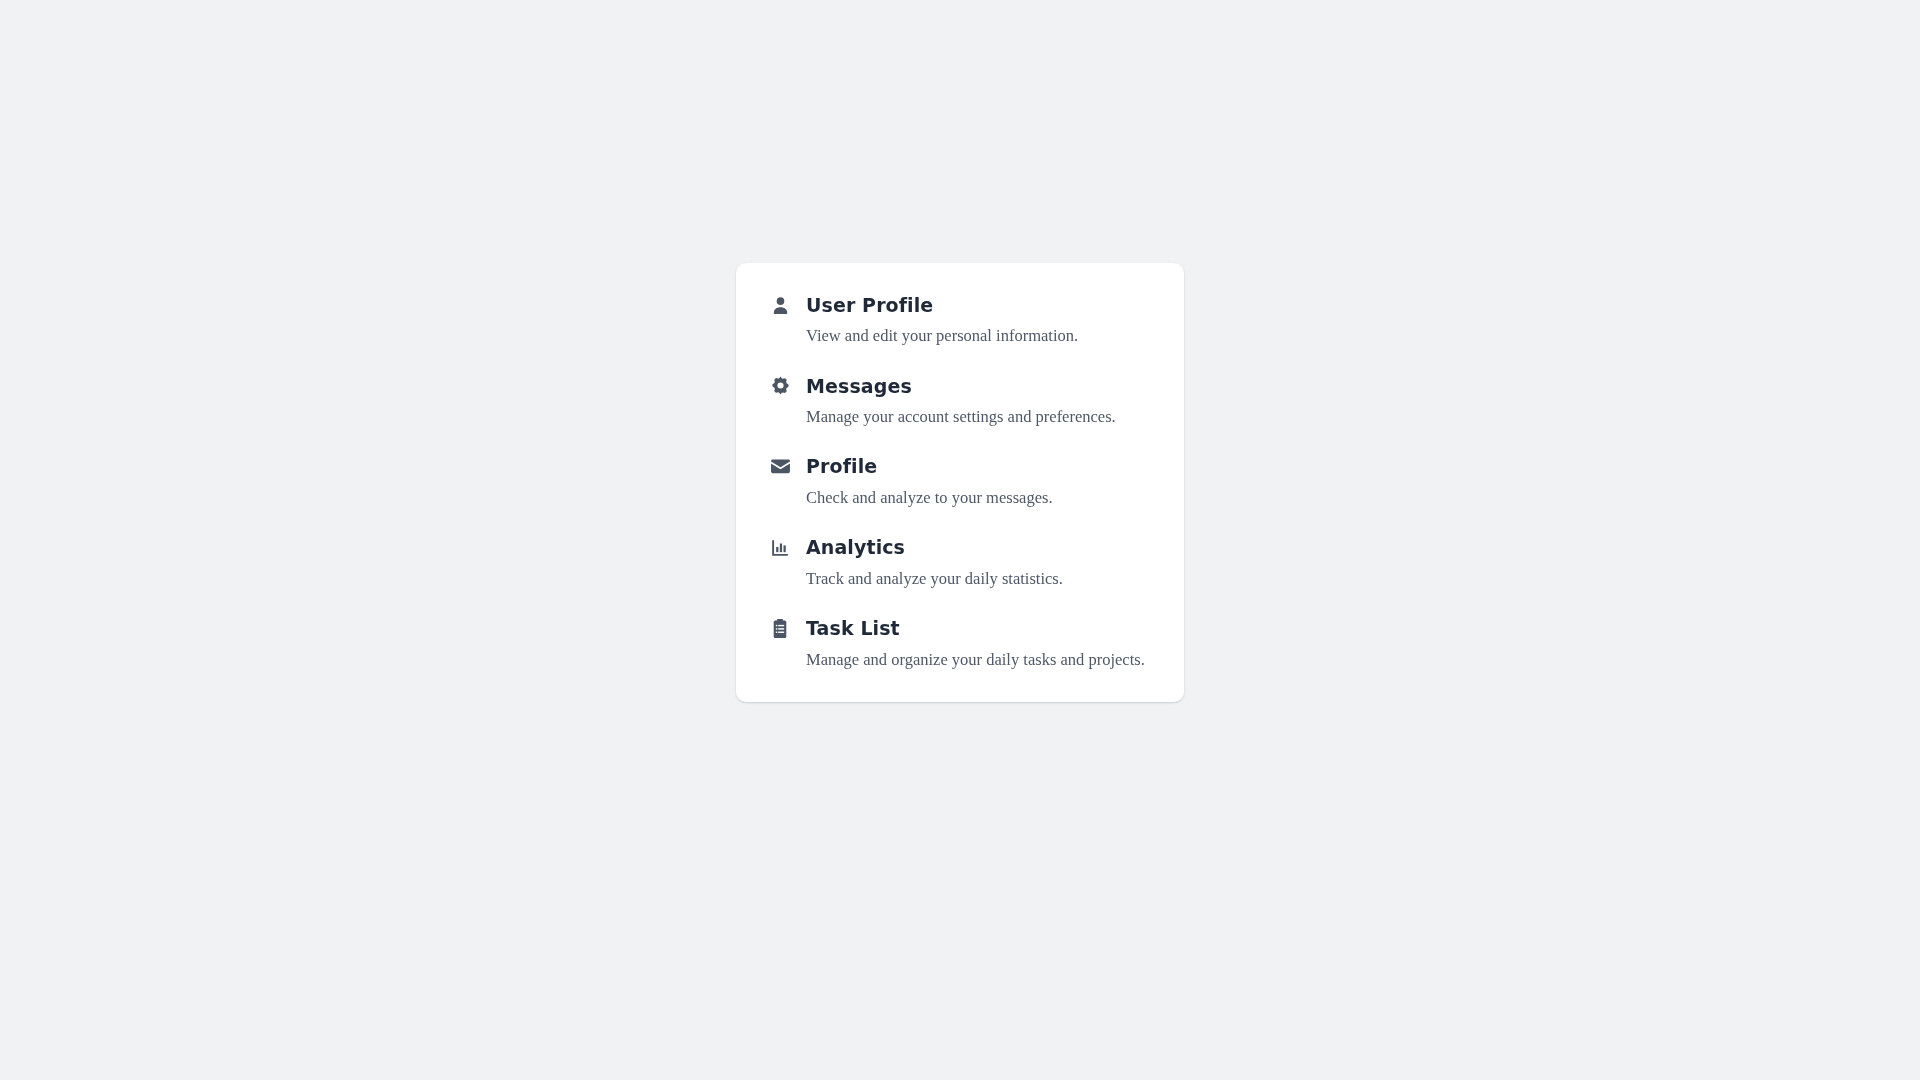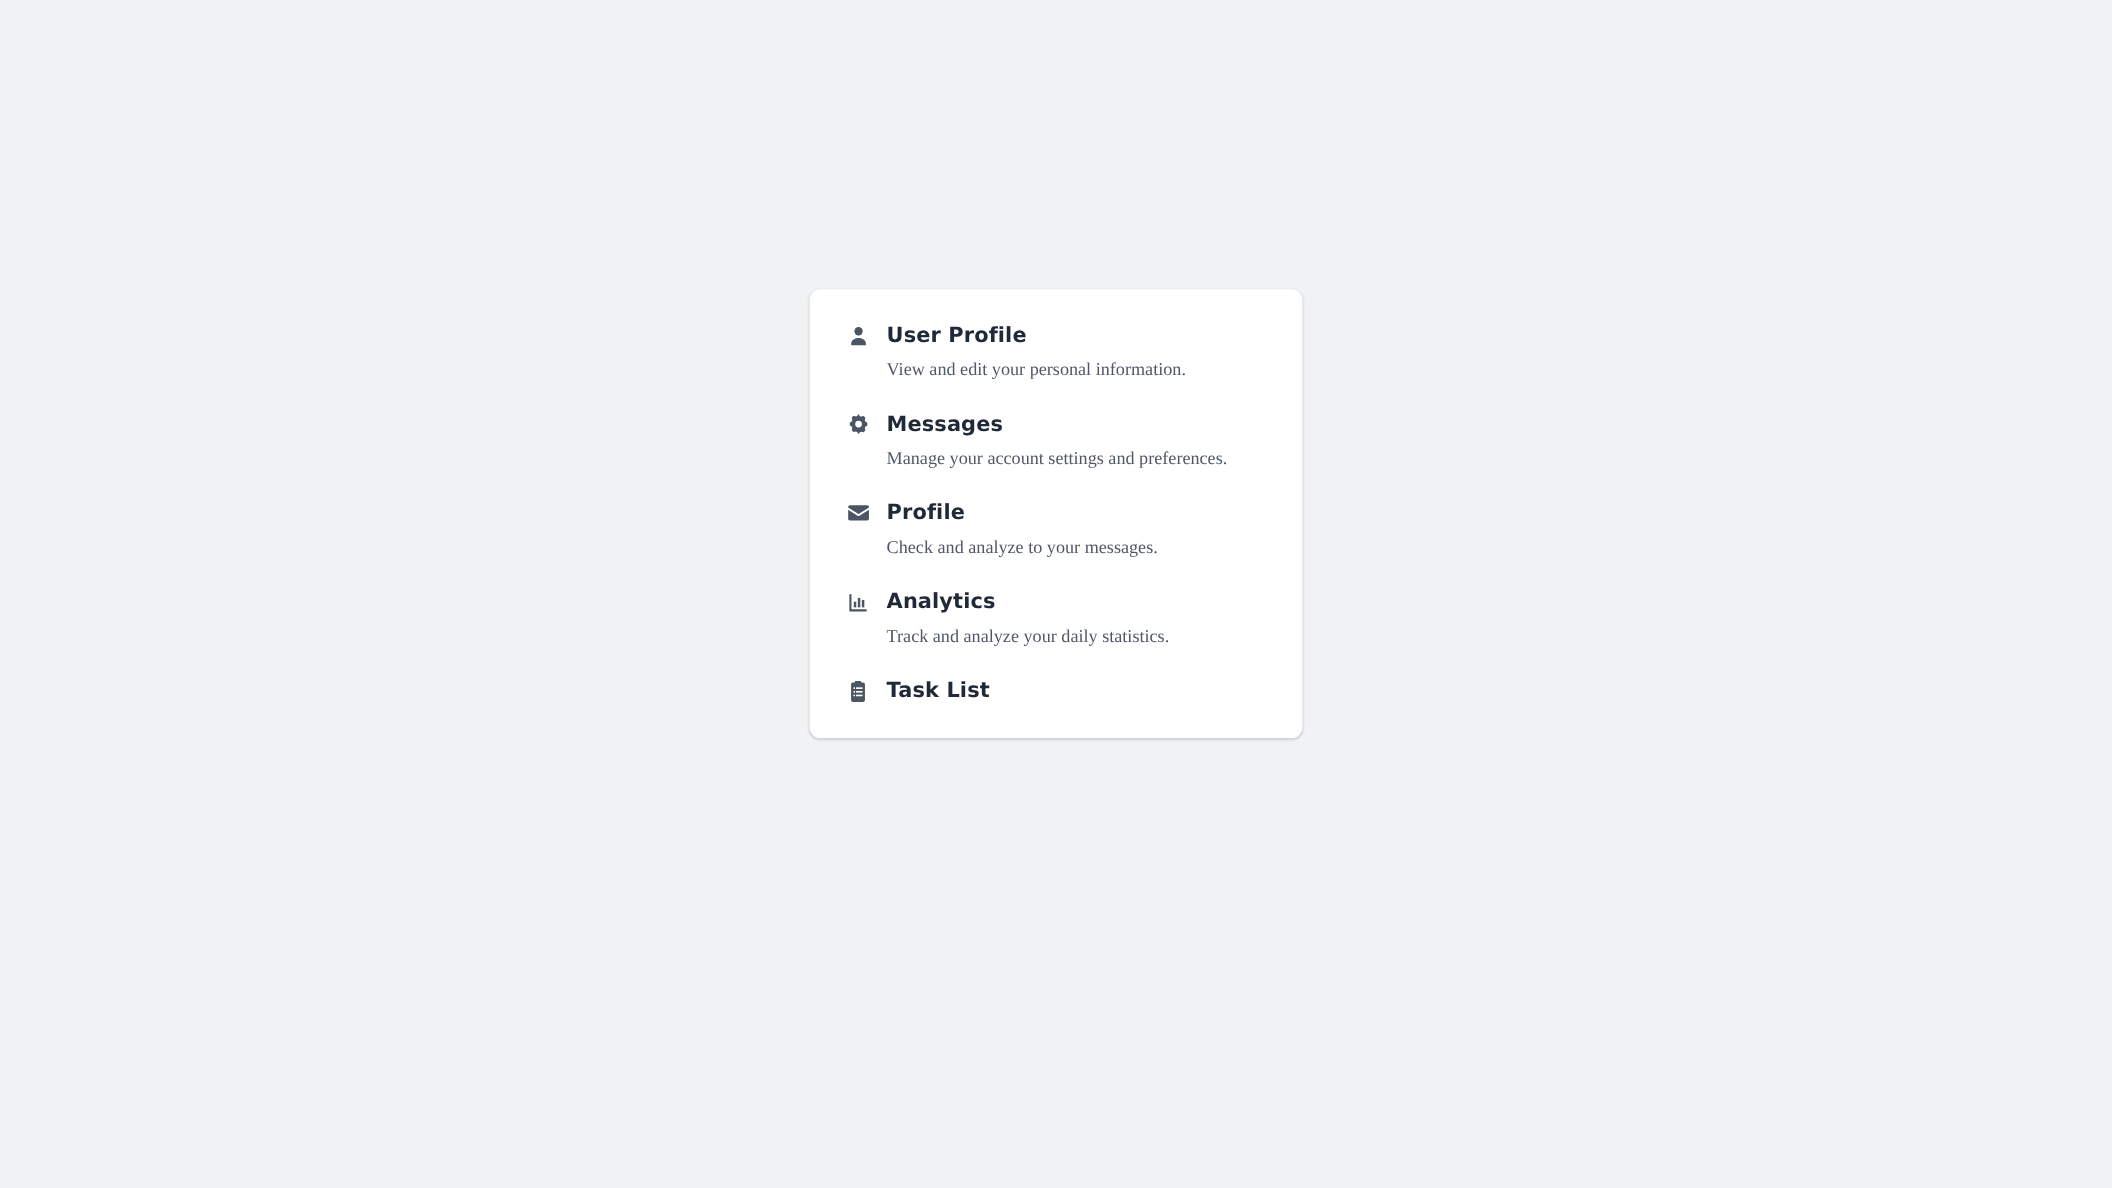--- a/index.html
+++ b/index.html
@@ -155,18 +155,19 @@
               <rect x="5.4" y="7.4" width="1.6" height="1.6" fill="#ffffff"></rect>
               <rect x="8.0" y="7.4" width="6.6" height="1.6" fill="#ffffff"></rect>
               <rect x="5.4" y="11.1" width="1.6" height="1.6" fill="#ffffff"></rect>
               <rect x="8.0" y="11.1" width="6.6" height="1.6" fill="#ffffff"></rect>
               <rect x="5.4" y="14.8" width="1.6" height="1.6" fill="#ffffff"></rect>
               <rect x="8.0" y="14.8" width="6.6" height="1.6" fill="#ffffff"></rect>
             </svg>
           </span>
           <span class="item-title">Task List</span>
         </div>
+        <div class="item-desc">Manage and organize your daily tasks and projects.</div>
       </div>
 
     </div>
   </div>
 
 </div>
 
 </body></html>

